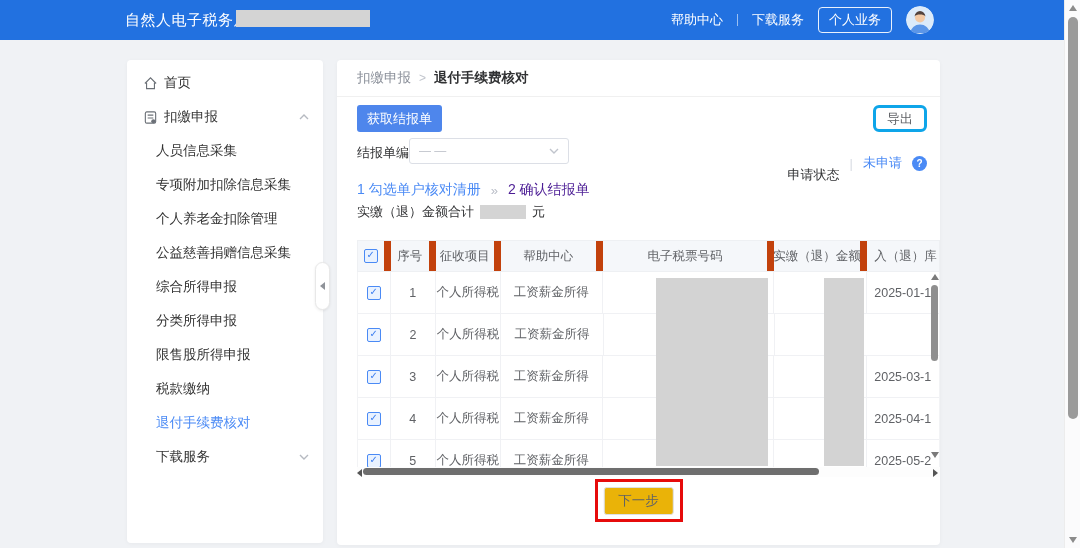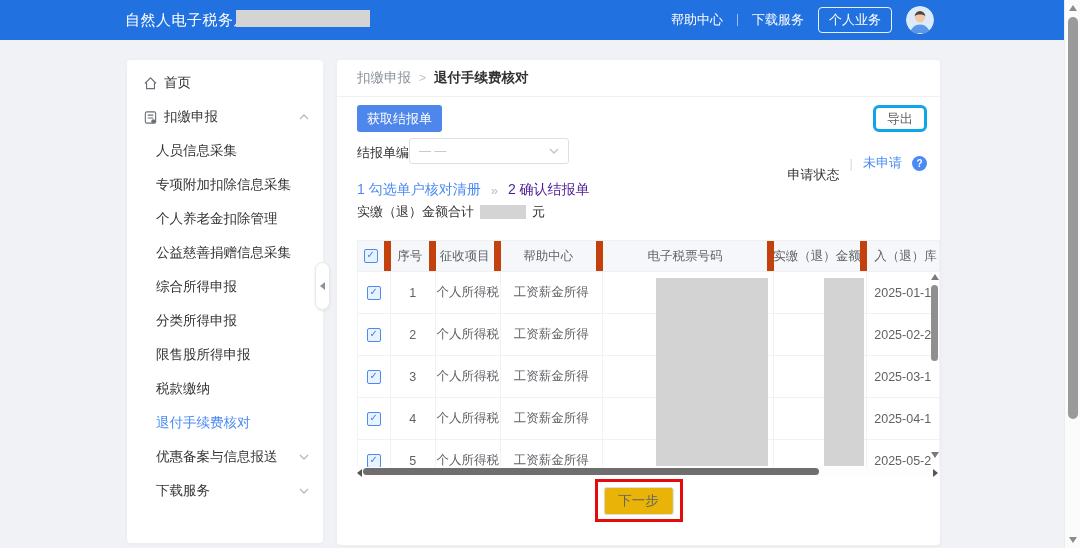--- a/index.html
+++ b/index.html
@@ -167,26 +167,20 @@
     <div class="side-item sub">
         <span class="lbl">限售股所得申报</span>
       </div>
     <div class="side-item sub">
         <span class="lbl">税款缴纳</span>
       </div>
     <div class="side-item sub active">
         <span class="lbl">退付手续费核对</span>
       </div>
     <div class="side-item">
-      <span class="lbl" style="margin-left:29px;">优惠备案与信息报送</span>
-      <svg class="chev" viewBox="0 0 10 6">
-          <path d="M1 1 L5 5 L9 1" fill="none" stroke="#b6bac1" stroke-width="1.4"></path>
-        </svg>
-    </div>
-    <div class="side-item">
       <span class="lbl" style="margin-left:29px;">下载服务</span>
       <svg class="chev" viewBox="0 0 10 6">
           <path d="M1 1 L5 5 L9 1" fill="none" stroke="#b6bac1" stroke-width="1.4"></path>
         </svg>
     </div>
   </aside>
 
   <div class="collapse-handle">
     <div class="tri-left-sm"></div>
   </div>
@@ -254,21 +248,20 @@
         </div>
         <div class="trow">
           <div class="cell col-check">
               <span class="checkbox"></span>
             </div>
           <div class="cell col-seq">2</div>
           <div class="cell col-proj">个人所得税</div>
           <div class="cell col-item">工资薪金所得</div>
           <div class="cell col-ticket"></div>
           <div class="cell col-amt"></div>
-          <div class="cell col-date">2025-02-2</div>
         </div>
         <div class="trow">
           <div class="cell col-check">
               <span class="checkbox"></span>
             </div>
           <div class="cell col-seq">3</div>
           <div class="cell col-proj">个人所得税</div>
           <div class="cell col-item">工资薪金所得</div>
           <div class="cell col-ticket"></div>
           <div class="cell col-amt"></div>

